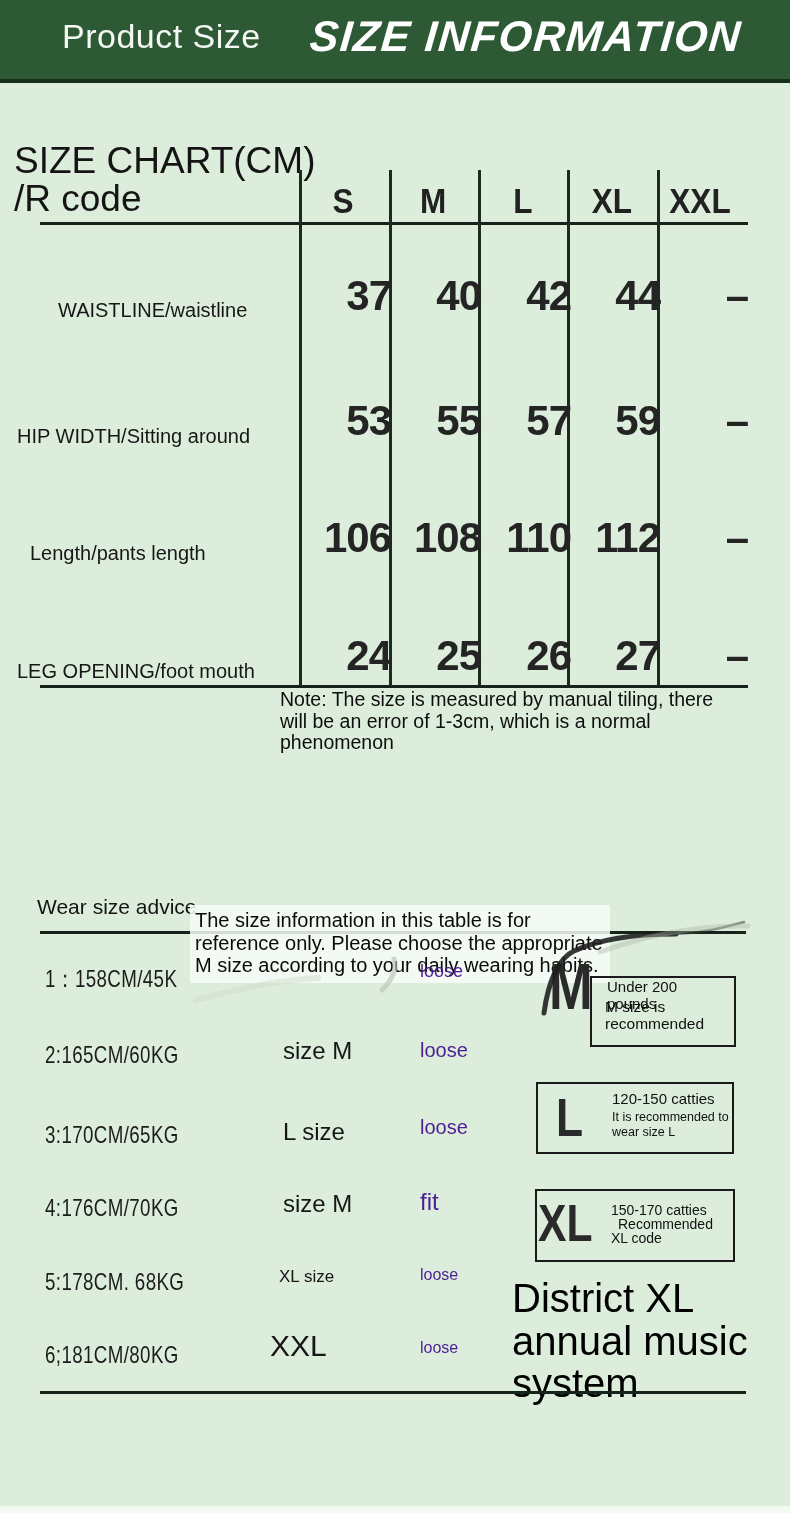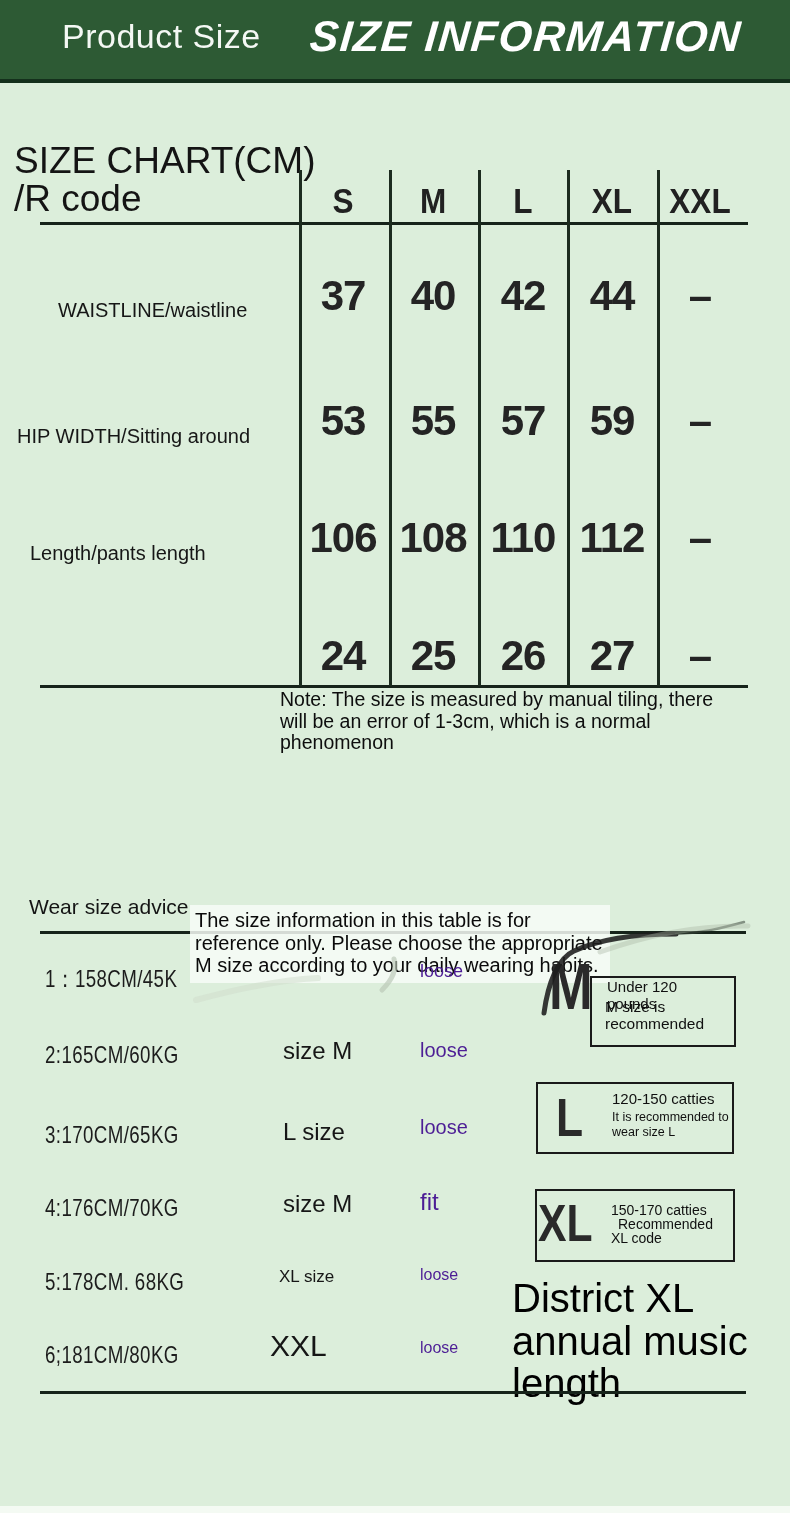--- a/index.html
+++ b/index.html
@@ -11,25 +11,25 @@
   .hdr{position:absolute;left:0;top:0;width:790px;height:79px;background:#2d5a34;border-bottom:4px solid #14301c;}
   .hdr-left{position:absolute;left:62px;top:17px;font-size:34px;color:#f4f8f4;letter-spacing:.5px;}
   .hdr-right{position:absolute;left:310px;top:12px;font-size:43px;color:#ffffff;font-weight:bold;font-style:italic;letter-spacing:1.5px;transform:skewX(-5deg);white-space:nowrap;}
   
   .title1{position:absolute;left:14px;top:140px;font-size:37px;color:#141414;}
   .title2{position:absolute;left:14px;top:178px;font-size:37px;color:#141414;}
   .colh{position:absolute;top:181px;width:96px;text-align:center;font-size:35px;font-weight:bold;color:#212121;transform:scaleX(.9);}
   .hline{position:absolute;height:3px;background:#16231a;}
   .vline{position:absolute;top:170px;height:516px;width:3px;background:#1c2b1f;}
   .rowlab{position:absolute;font-size:20px;color:#161616;white-space:nowrap;margin-top:16px;}
-  .cell{position:absolute;width:96px;text-align:center;font-size:42px;font-weight:bold;color:#242424;letter-spacing:-1px;}
+  .cell{position:absolute;width:96px;text-align:right;font-size:42px;font-weight:bold;color:#242424;letter-spacing:-1px;}
   .note{position:absolute;left:280px;top:689px;font-size:19.5px;line-height:21.5px;color:#0d0d0d;}
   .note div{white-space:nowrap;}
   
-  .adv-title{position:absolute;left:29px;top:895px;font-size:21px;color:#141414;}
+  .adv-title{position:absolute;left:37px;top:895px;font-size:21px;color:#141414;}
   .disc{position:absolute;left:190px;top:905px;background:rgba(247,252,247,.85);padding:4px 7px 6px 5px;font-size:20px;line-height:22.5px;color:#0a0a0a;}
   .disc div{white-space:nowrap;}
   .profile{position:absolute;left:45px;font-size:24px;color:#1c1c1c;transform:scaleX(.78);transform-origin:left top;letter-spacing:.5px;white-space:nowrap;}
   .mid{position:absolute;left:283px;color:#161616;white-space:nowrap;}
   .fit{position:absolute;left:420px;color:#4c1d95;white-space:nowrap;}
   .badge{position:absolute;border:2px solid #1a1a1a;}
   .bigletter{position:absolute;font-weight:bold;color:#2a2a2a;transform:scaleX(.82);transform-origin:left top;line-height:1;}
   .btxt{position:absolute;color:#101010;white-space:nowrap;}
   .footer-note{position:absolute;left:512px;top:1277px;font-size:40px;line-height:42.5px;color:#000000;}
   .footer-note div{white-space:nowrap;}
@@ -59,20 +59,21 @@
   <div class="hline" style="left:40px;top:685px;width:708px;"></div>
   <div class="vline" style="left:299px"></div>
   <div class="vline" style="left:389px"></div>
   <div class="vline" style="left:478px"></div>
   <div class="vline" style="left:567px"></div>
   <div class="vline" style="left:657px"></div>
 
   <div class="rowlab" style="left:58px;top:283px">WAISTLINE/waistline</div>
   <div class="rowlab" style="left:17px;top:409px">HIP WIDTH/Sitting around</div>
   <div class="rowlab" style="left:30px;top:526px">Length/pants length</div>
+  <div class="rowlab" style="left:17px;top:644px">LEG OPENING/foot mouth</div>
 
   <div class="cell" style="left:295px;top:272px">37</div>
   <div class="cell" style="left:385px;top:272px">40</div>
   <div class="cell" style="left:475px;top:272px">42</div>
   <div class="cell" style="left:564px;top:272px">44</div>
   <div class="cell" style="left:652px;top:272px">–</div>
 
   <div class="cell" style="left:295px;top:397px">53</div>
   <div class="cell" style="left:385px;top:397px">55</div>
   <div class="cell" style="left:475px;top:397px">57</div>
@@ -122,21 +123,21 @@
   <div class="fit" style="top:961px;font-size:18px">loose</div>
   <div class="fit" style="top:1039px;font-size:20px">loose</div>
   <div class="fit" style="top:1116px;font-size:20px">loose</div>
   <div class="fit" style="top:1188px;font-size:24px">fit</div>
   <div class="fit" style="top:1266px;font-size:16px">loose</div>
   <div class="fit" style="top:1339px;font-size:16px">loose</div>
 
   <div class="badge" style="left:590px;top:976px;width:142px;height:67px"></div>
   <div class="bigletter" style="left:549px;top:955px;font-size:64px">M</div>
   <div class="btxt" style="left:607px;top:979px;font-size:15px;line-height:16.5px">
-    <div>Under 120</div>
+    <div>Under 200</div>
     <div>pounds</div>
   </div>
   <div class="btxt" style="left:605px;top:998px;font-size:15.5px;line-height:17px">
     <div>M size is</div>
     <div>recommended</div>
   </div>
 
   <div class="badge" style="left:536px;top:1082px;width:194px;height:68px"></div>
   <div class="bigletter" style="left:556px;top:1090px;font-size:54px">L</div>
   <div class="btxt" style="left:612px;top:1090px;font-size:15px">120-150 catties</div>
@@ -147,21 +148,21 @@
 
   <div class="badge" style="left:535px;top:1189px;width:196px;height:69px"></div>
   <div class="bigletter" style="left:538px;top:1197px;font-size:52px">XL</div>
   <div class="btxt" style="left:611px;top:1202px;font-size:14px">150-170 catties</div>
   <div class="btxt" style="left:618px;top:1216px;font-size:14px">Recommended</div>
   <div class="btxt" style="left:611px;top:1230px;font-size:14px">XL code</div>
 
   <div class="footer-note">
     <div>District XL</div>
     <div>annual music</div>
-    <div>length</div>
+    <div>system</div>
   </div>
 
   <div class="hline" style="left:40px;top:1391px;width:706px;height:2.5px"></div>
 
   <svg class="swoosh" width="790" height="1513" viewBox="0 0 790 1513">
     <path d="M 544 1013 C 548 983 558 958 574 951 C 602 938 640 934 676 934" fill="none" stroke="#1c1c1c" stroke-width="5" stroke-linecap="round" opacity="0.88"></path>
     <path d="M 676 934 C 702 933 722 928 744 922" fill="none" stroke="#3a463a" stroke-width="2.5" stroke-linecap="round" opacity="0.55"></path>
     <path d="M 600 952 C 650 934 700 925 748 926" fill="none" stroke="#a9b6a6" stroke-width="5" stroke-linecap="round" opacity="0.4"></path>
     <path d="M 382 990 C 392 980 397 969 394 959" fill="none" stroke="#b9c6b5" stroke-width="5" stroke-linecap="round" opacity="0.65"></path>
     <path d="M 196 1000 C 240 988 280 980 318 978" fill="none" stroke="#cfdccb" stroke-width="6" stroke-linecap="round" opacity="0.5"></path>

